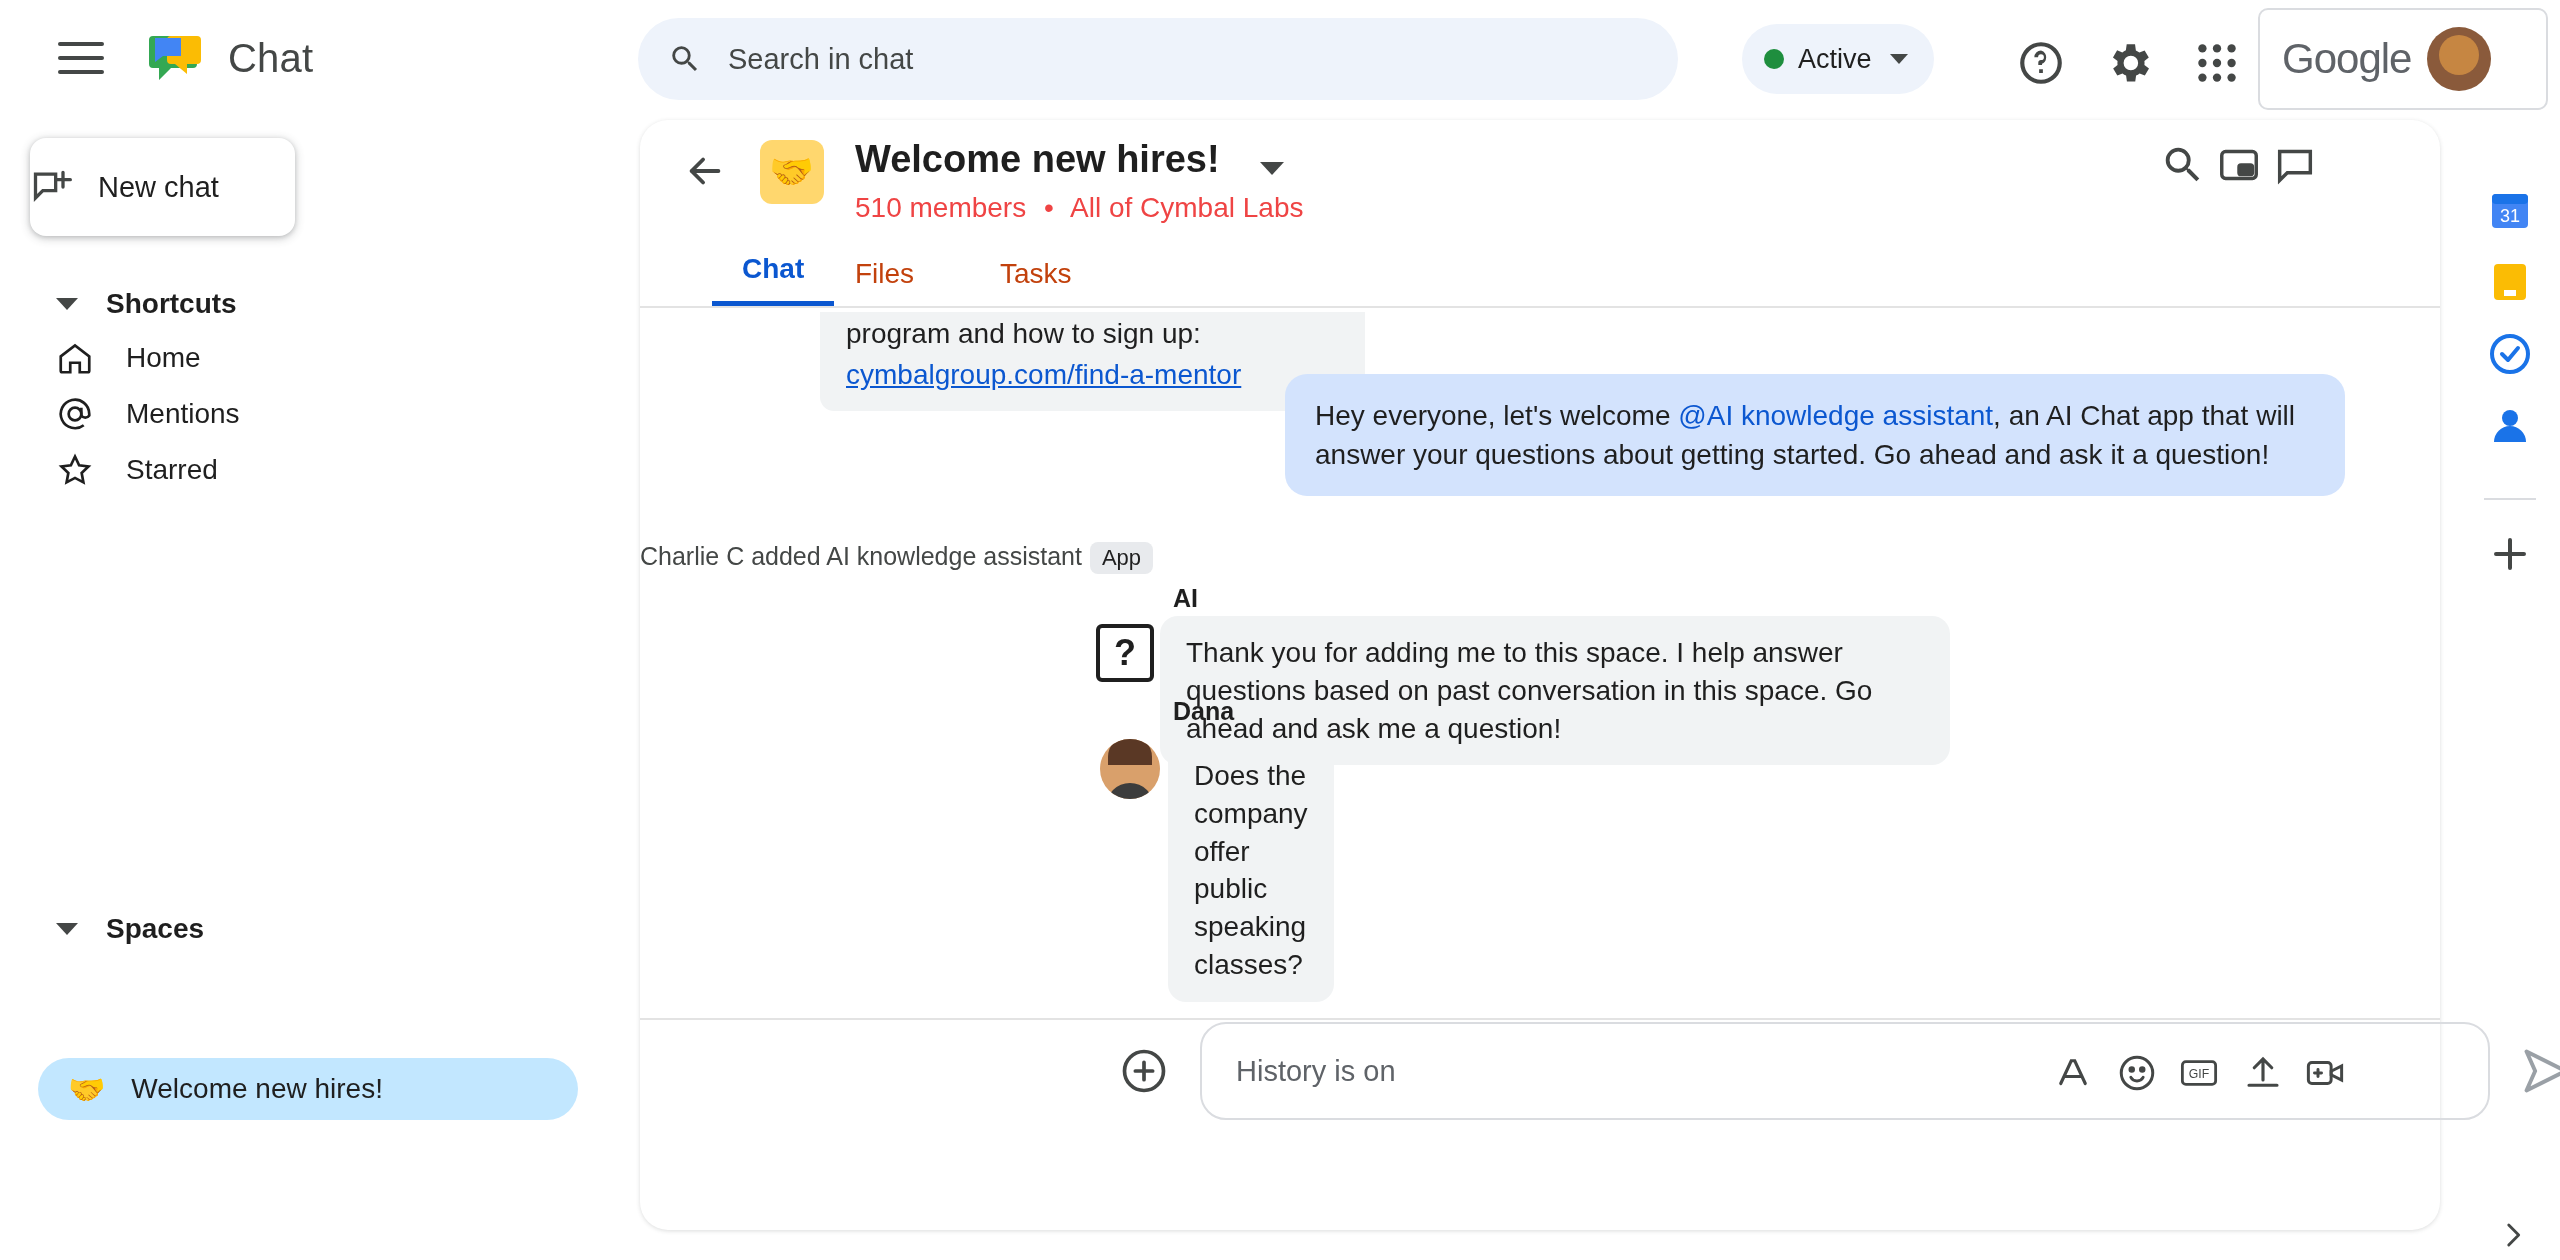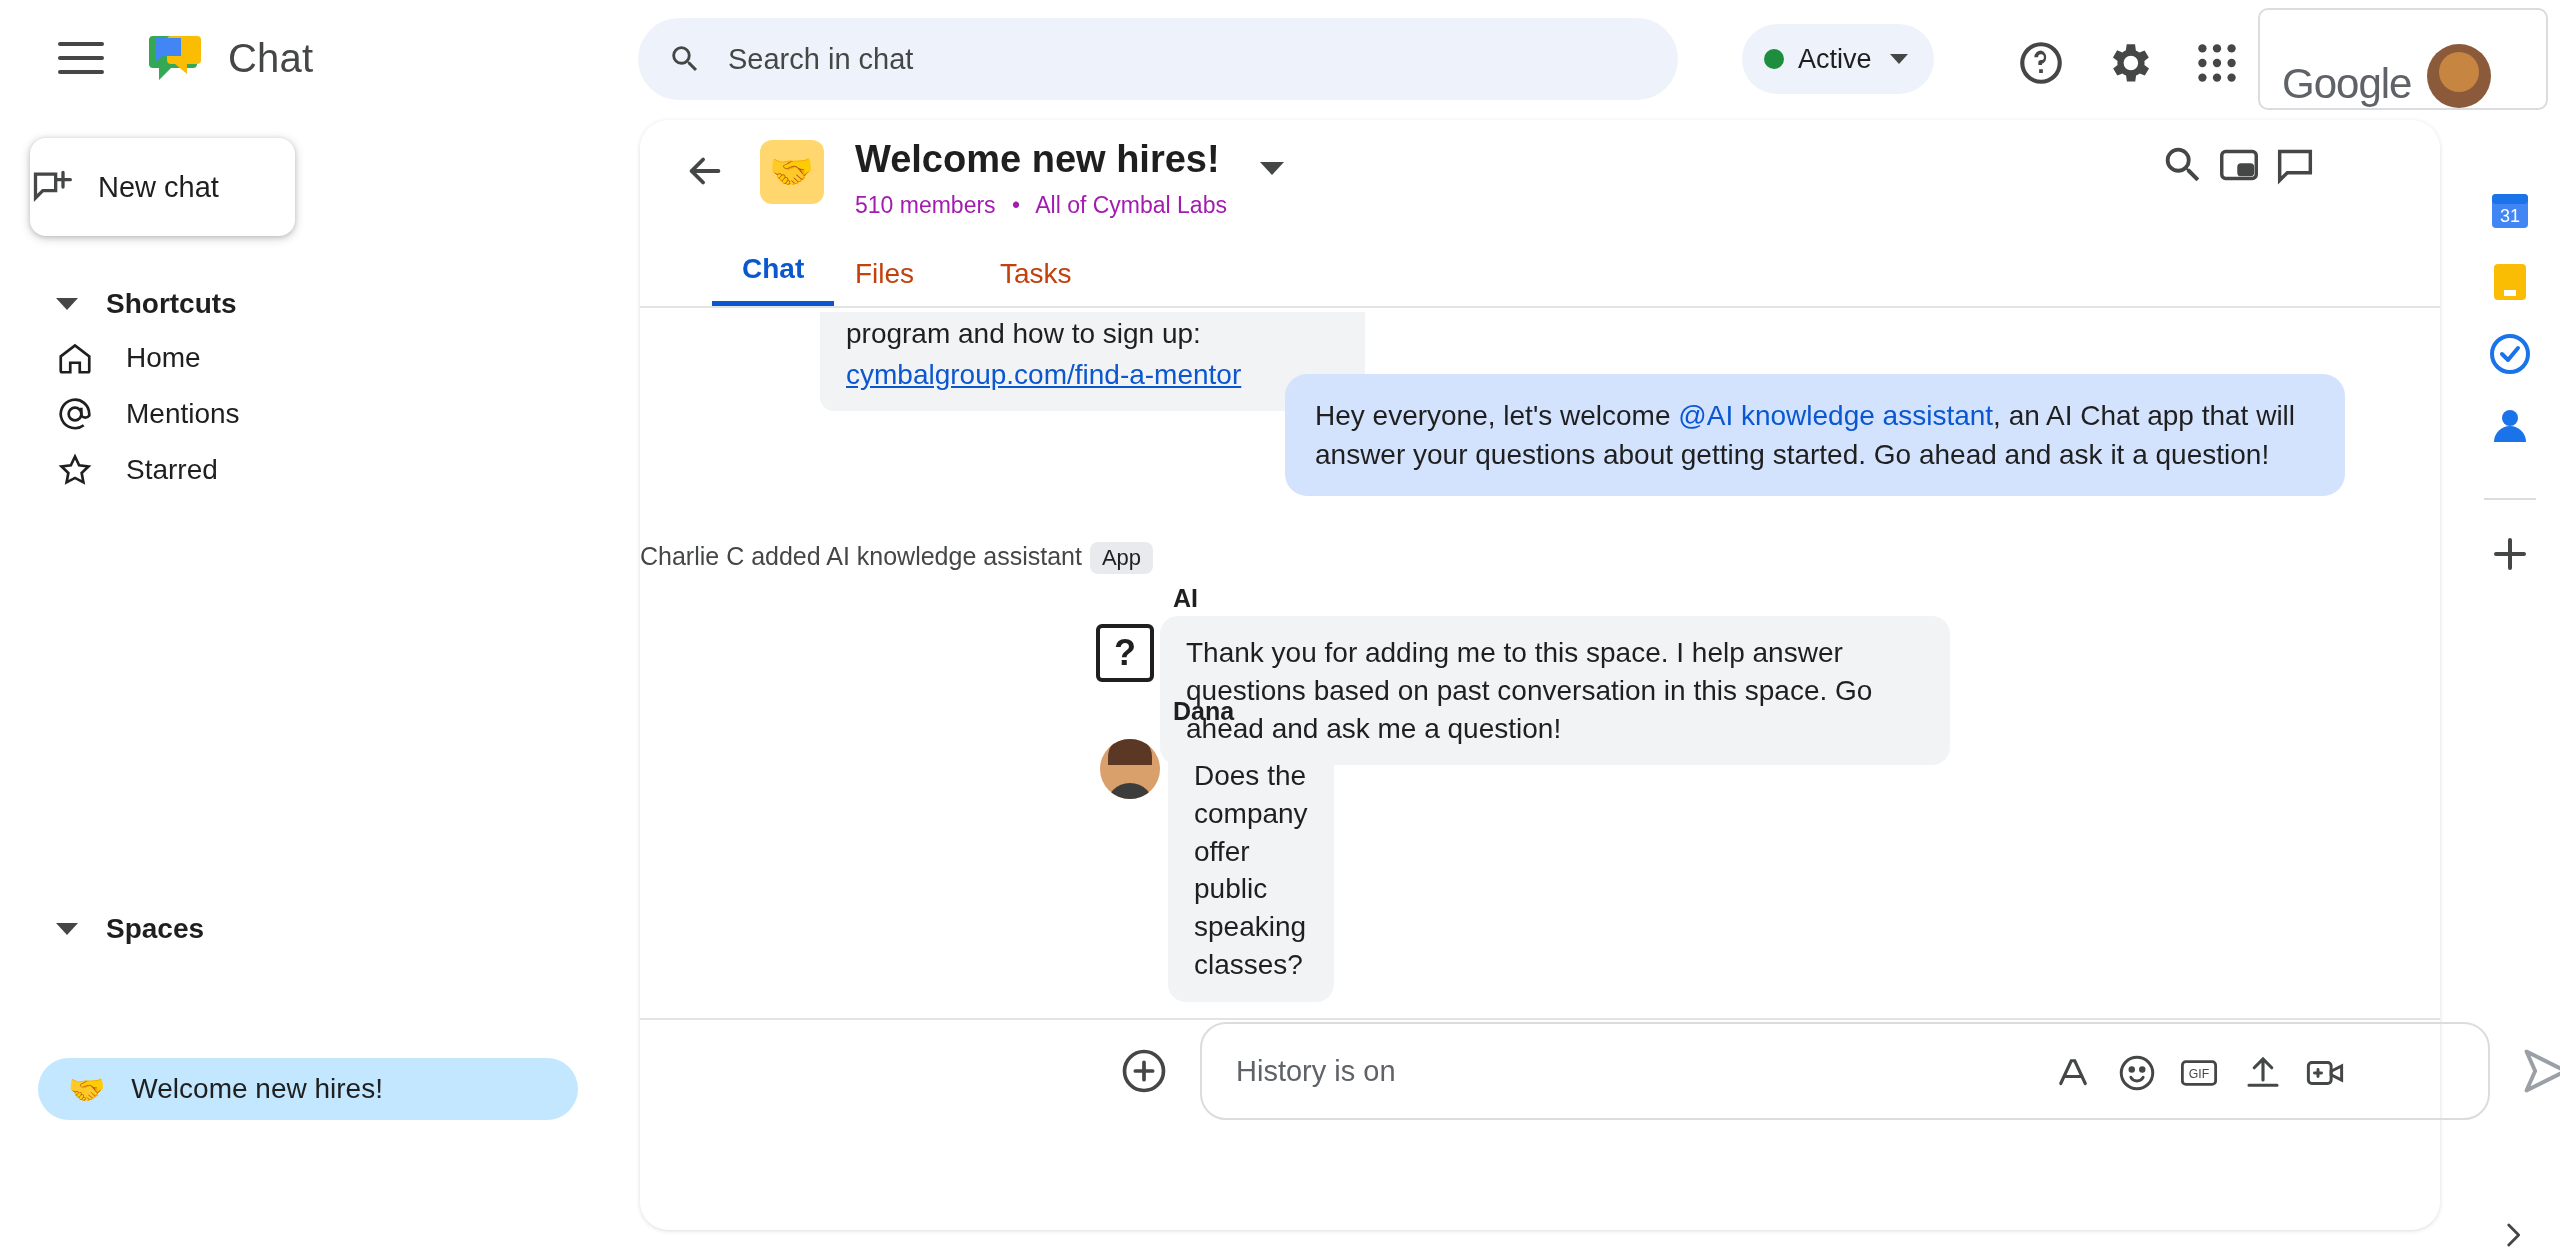--- a/index.html
+++ b/index.html
@@ -69,21 +69,21 @@
   }
 
   .top-icon {
     position: absolute; top: 38px; width: 50px; height: 50px; cursor: pointer;
   }
 
   .account-box {
     position: absolute; left: 2258px; top: 8px;
     width: 290px; height: 102px;
     border: 2px solid #dadce0; border-radius: 10px;
-    display: flex; align-items: flex-end; gap: 16px; padding-left: 22px;
+    display: flex; align-items: center; gap: 16px; padding-left: 22px;
     background: #fff;
   }
   .google-word { font-size: 42px; color: #5f6368; letter-spacing: -1px; }
   .avatar-top {
     width: 64px; height: 64px; border-radius: 50%;
     background: #8a5a3b; position: relative; overflow: hidden; flex: none;
   }
   .avatar-top::after {
     content: ""; position: absolute; left: 12px; top: 8px;
     width: 40px; height: 40px; border-radius: 50%; background: #c68642;
@@ -146,21 +146,21 @@
     font-size: 38px; color: #1f1f1f; font-weight: bold;
   }
   .title-chev {
     position: absolute; left: 620px; top: 42px;
     width: 0; height: 0; border-left: 12px solid transparent;
     border-right: 12px solid transparent; border-top: 13px solid #444746;
     cursor: pointer;
   }
   .space-sub {
     position: absolute; left: 215px; top: 72px;
-    font-size: 23px; color: #a21caf;
+    font-size: 28px; color: #ef4444;
   }
   .hdr-icon { position: absolute; top: 22px; width: 46px; height: 46px; cursor: pointer; }
 
   .tabs {
     position: absolute; left: 0; top: 110px; width: 1800px; height: 78px;
     border-bottom: 2px solid #e3e3e3;
     display: flex; align-items: flex-end; padding-left: 745px;
   }
   .tab {
     font-size: 28px; color: #c2410c; padding: 0 30px 16px 30px; cursor: pointer;

